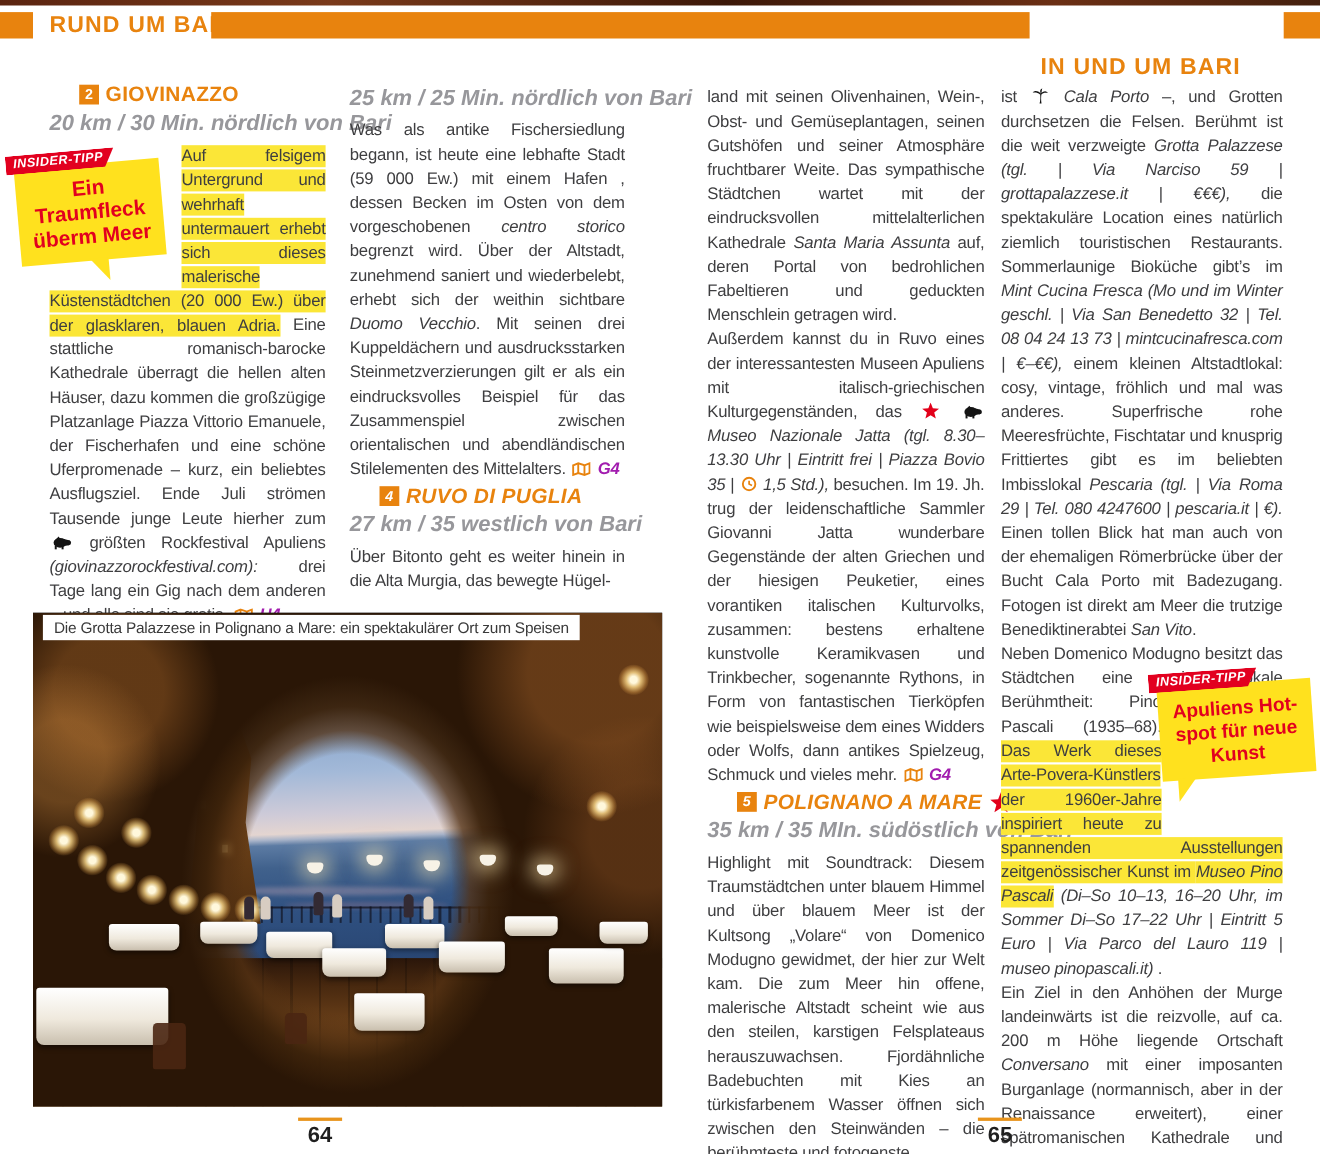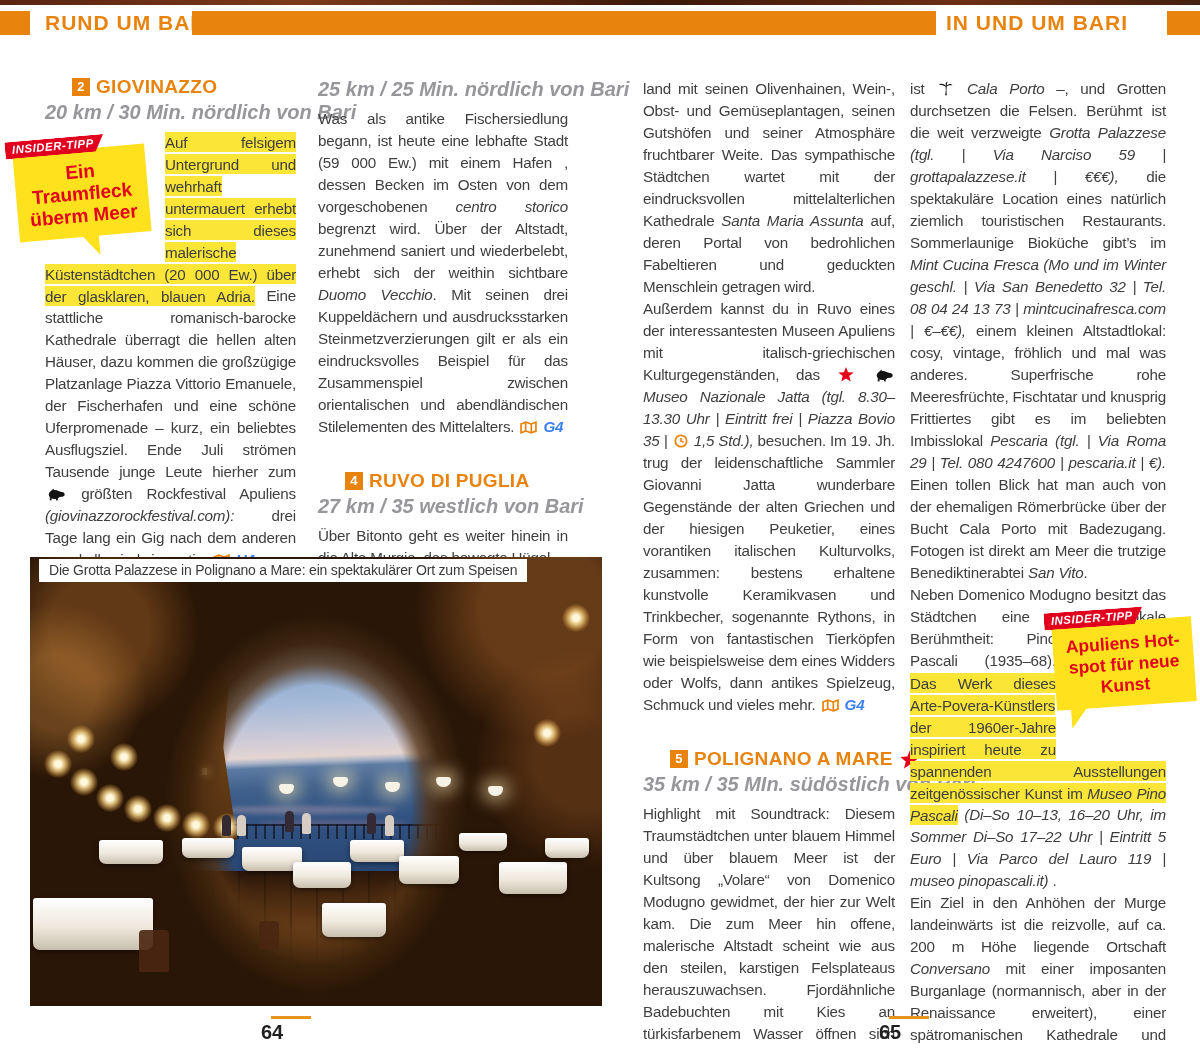--- a/index.html
+++ b/index.html
@@ -8,37 +8,37 @@
   .top-strip{position:absolute;left:0;top:0;width:1200px;height:5px;
         background:linear-gradient(90deg,#5a2410,#7a3a1a 25%,#3c1808 55%,#6b2f14 80%,#44200e);}
   
   .hcap{position:absolute;top:11px;height:24px;background:#e8830e;}
   .hcap.l{left:0;width:30px;}
   .hcap.r{left:1167px;width:33px;}
   .hbar-mid{position:absolute;top:11px;left:192px;width:744px;height:24px;background:#e8830e;}
   .htitle{position:absolute;top:11px;height:24px;line-height:24px;color:#e8830e;
         font-weight:700;font-size:21px;letter-spacing:1px;white-space:nowrap;}
   .htitle.l{left:45px;}
-  .htitle.r{left:946px;}
+  .htitle.r{left:946px;margin-top:38px;}
   
   .col{position:absolute;}
   .col1{left:45px;top:75px;width:251px;}
   .col2{left:318px;top:75px;width:250px;}
   .col3{left:643px;top:78px;width:252px;}
   .col4{left:910px;top:78px;width:256px;}
   h2{margin:0;font-size:19px;line-height:23px;color:#e8830e;font-weight:700;letter-spacing:.3px;white-space:nowrap;padding-left:27px;}
-  h2.mt{margin-top:31px;}
+  h2.mt{margin-top:2px;font-style:italic;}
   .num{display:inline-block;width:18px;height:18px;line-height:18px;background:#e8830e;color:#fff;
         text-align:center;font-size:13px;font-weight:700;margin-right:6px;transform:translateY(-2px);}
   .dist{margin:3px 0 7px;font-size:20px;font-style:italic;color:#97979b;white-space:nowrap;font-weight:bold;}
   p.body{margin:0;font-size:15.2px;line-height:22px;letter-spacing:-0.2px;
         text-align:justify;color:#3e3e40;}
   .hl{background:#fbe637;padding:1.5px 0;-webkit-box-decoration-break:clone;box-decoration-break:clone;}
   .i{font-style:italic;}
-  .map{color:#3b82f6;font-style:italic;font-weight:700;}
+  .map{color:#a21caf;font-style:italic;font-weight:700;}
   .inline-icon{display:inline-block;vertical-align:-2px;margin:0 2px;line-height:0;}
   .spacer{display:block;}
   
   .tip{position:absolute;background:#ffe11e;color:#e2001f;font-weight:700;text-align:center;
         padding:12px 6px 10px;z-index:5;}
   .tip-text{white-space:pre-line;display:block;}
   .tip1{left:16px;top:149px;width:120px;transform:rotate(-5deg);font-size:19px;line-height:22px;}
   .tip2{left:1054px;top:621px;width:128px;transform:rotate(-4deg);font-size:17.5px;line-height:21px;}
   .tip::after{content:"";position:absolute;width:0;height:0;}
   .tip1::after{bottom:-19px;left:62px;border-top:21px solid #ffe11e;border-left:17px solid transparent;}
@@ -79,21 +79,21 @@
   .lc{position:absolute;width:28px;height:28px;border-radius:50%;
       background:radial-gradient(circle,#fff8dc 0 16%,rgba(255,220,140,.8) 34%,rgba(255,190,90,.3) 58%,rgba(0,0,0,0) 72%);}
   .ls{position:absolute;width:15px;height:10px;background:#f7f2e6;border-radius:3px 3px 7px 7px;
       box-shadow:0 0 16px 7px rgba(255,235,180,.5);}
   .win{position:absolute;width:5px;height:7px;background:#ffd98a;box-shadow:0 0 6px 2px rgba(255,210,120,.7);}
   .caption{position:absolute;left:9px;top:2px;background:#ffffff;color:#3a3a3a;
       font-size:14px;letter-spacing:-0.2px;line-height:23px;padding:0 10px;white-space:nowrap;z-index:6;}
   
   .pagebar{position:absolute;top:1016px;width:40px;height:3px;background:#e8941c;}
   .pagebar.l{left:271px;} .pagebar.r{left:889px;}
-  .pagenum{position:absolute;top:1021px;width:60px;text-align:left;font-weight:700;
+  .pagenum{position:absolute;top:1021px;width:60px;text-align:center;font-weight:700;
       font-size:20px;color:#1f1f1f;}
   .pagenum.l{left:261px;} .pagenum.r{left:879px;}
 </style>
 </head>
 <body>
 
 <div class="page">
   <div class="top-strip"></div>
 
   <div class="hcap l"></div>

